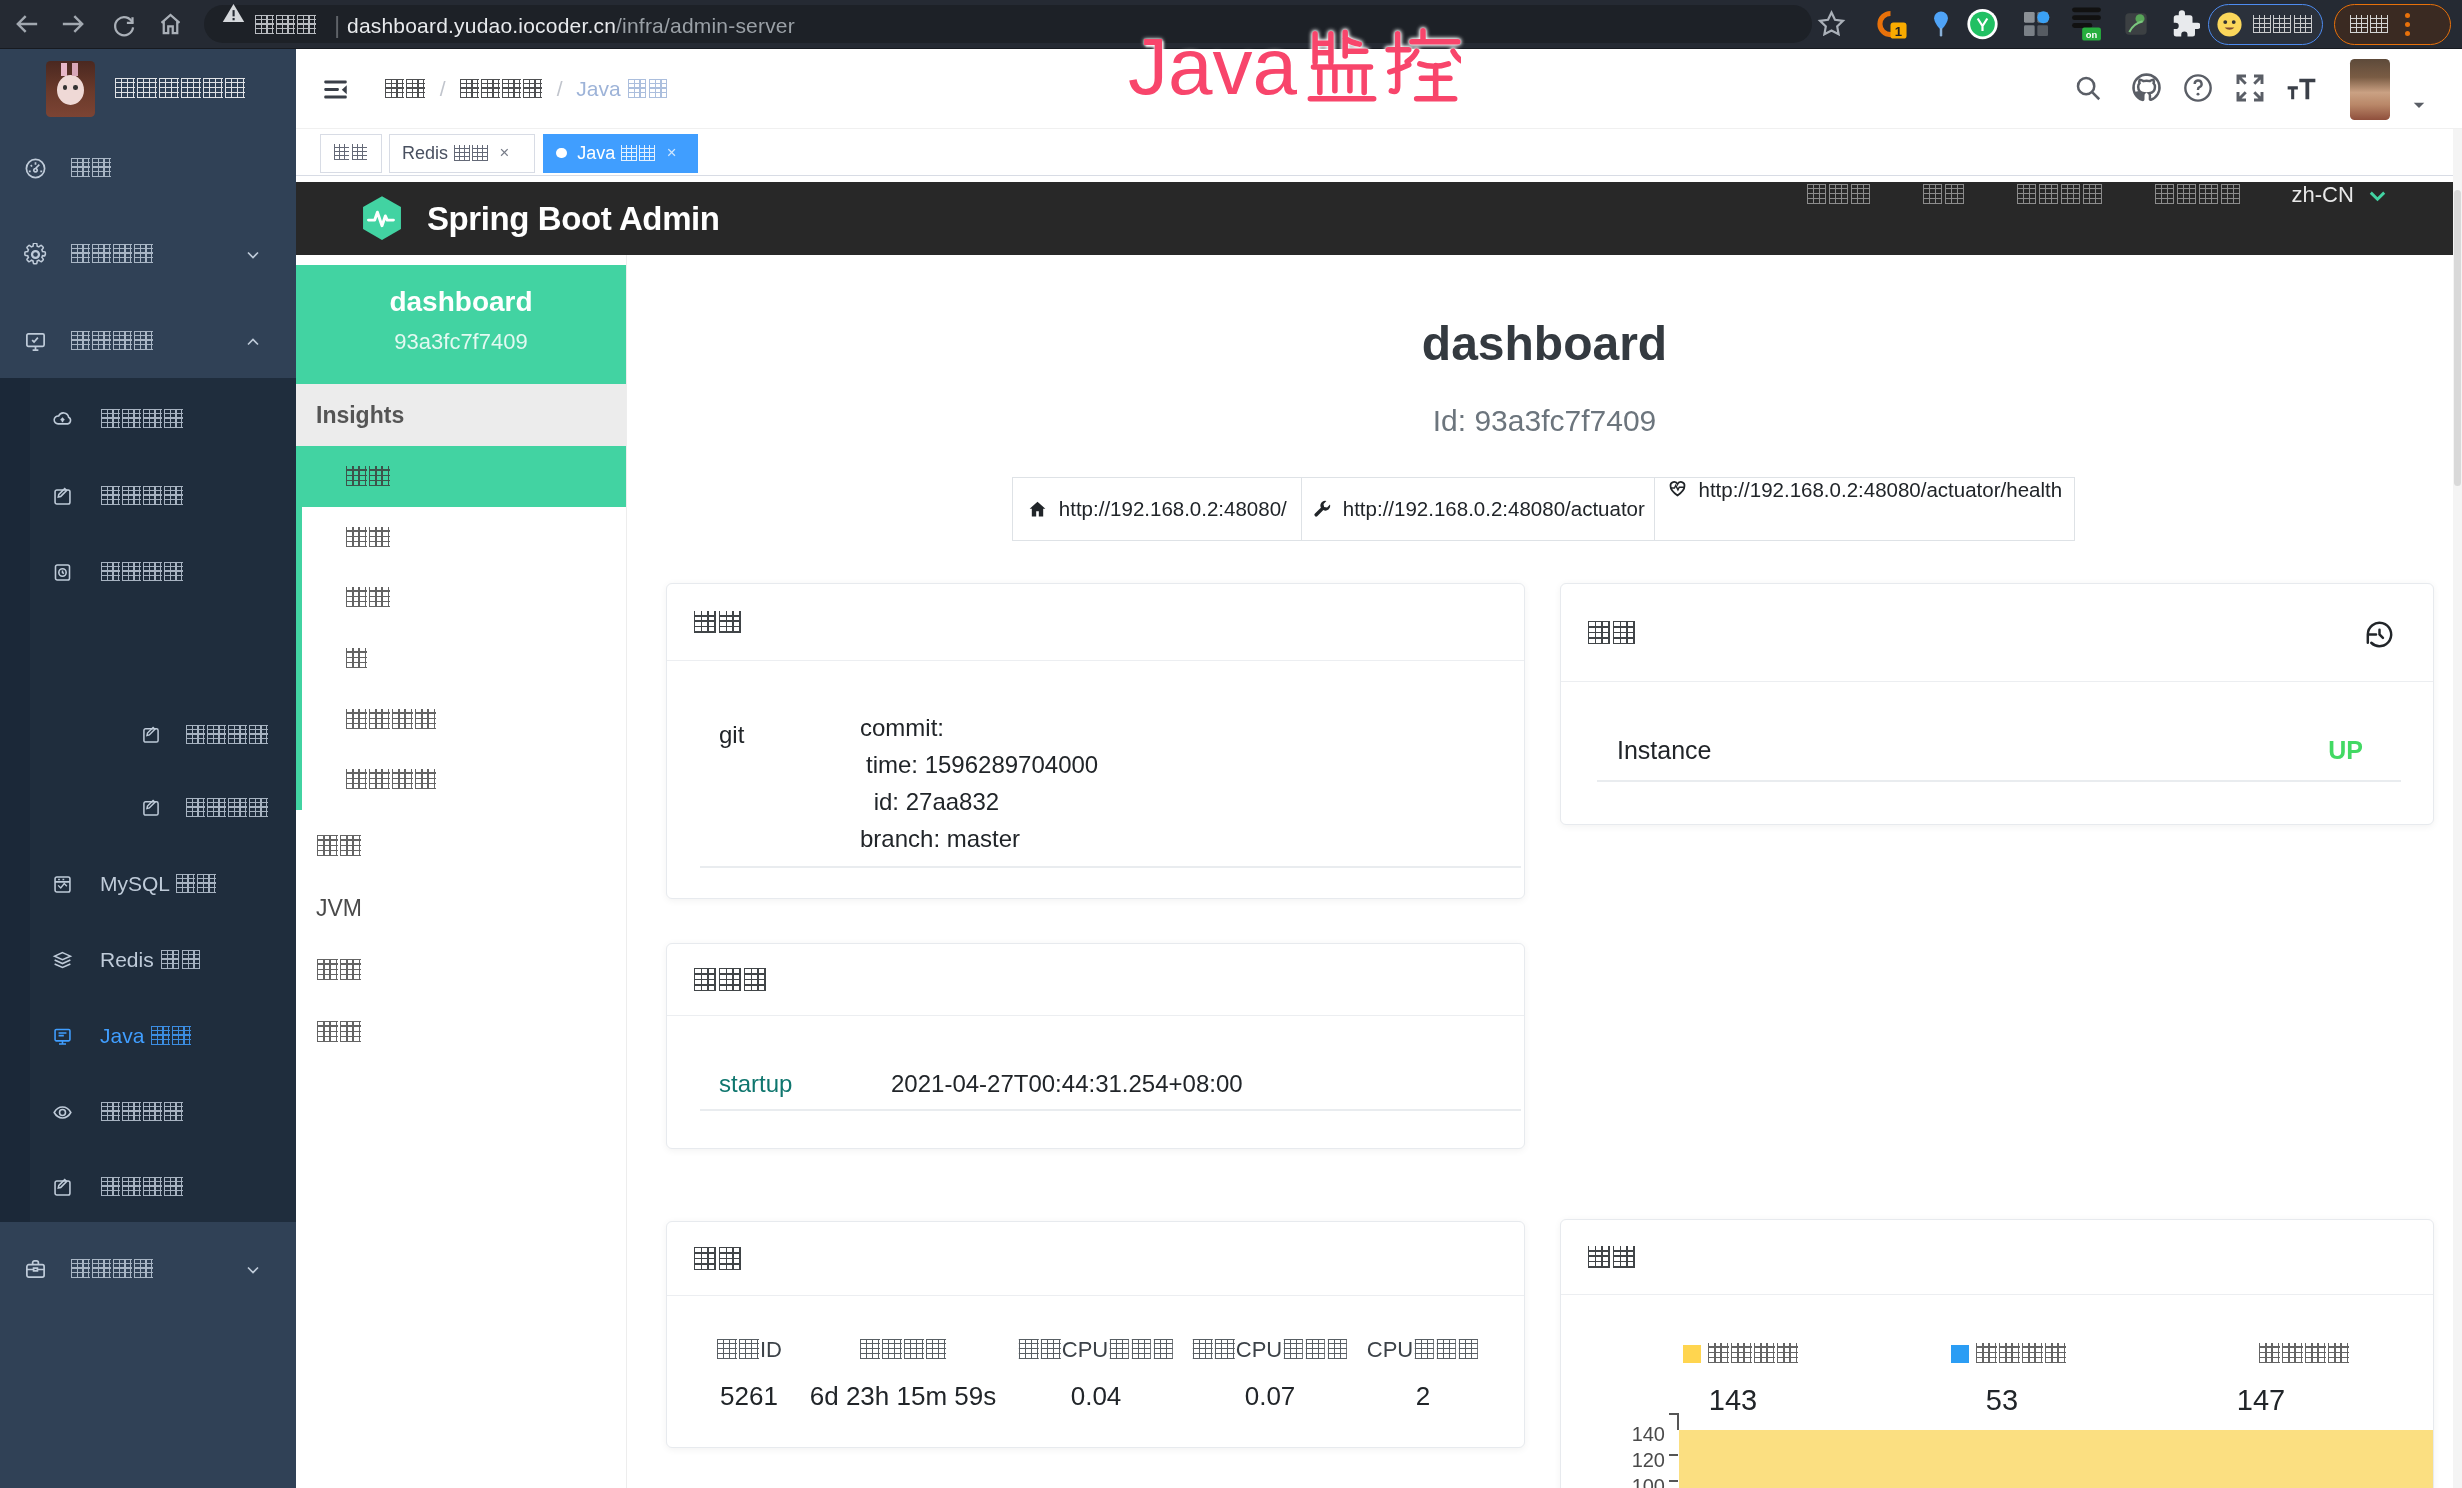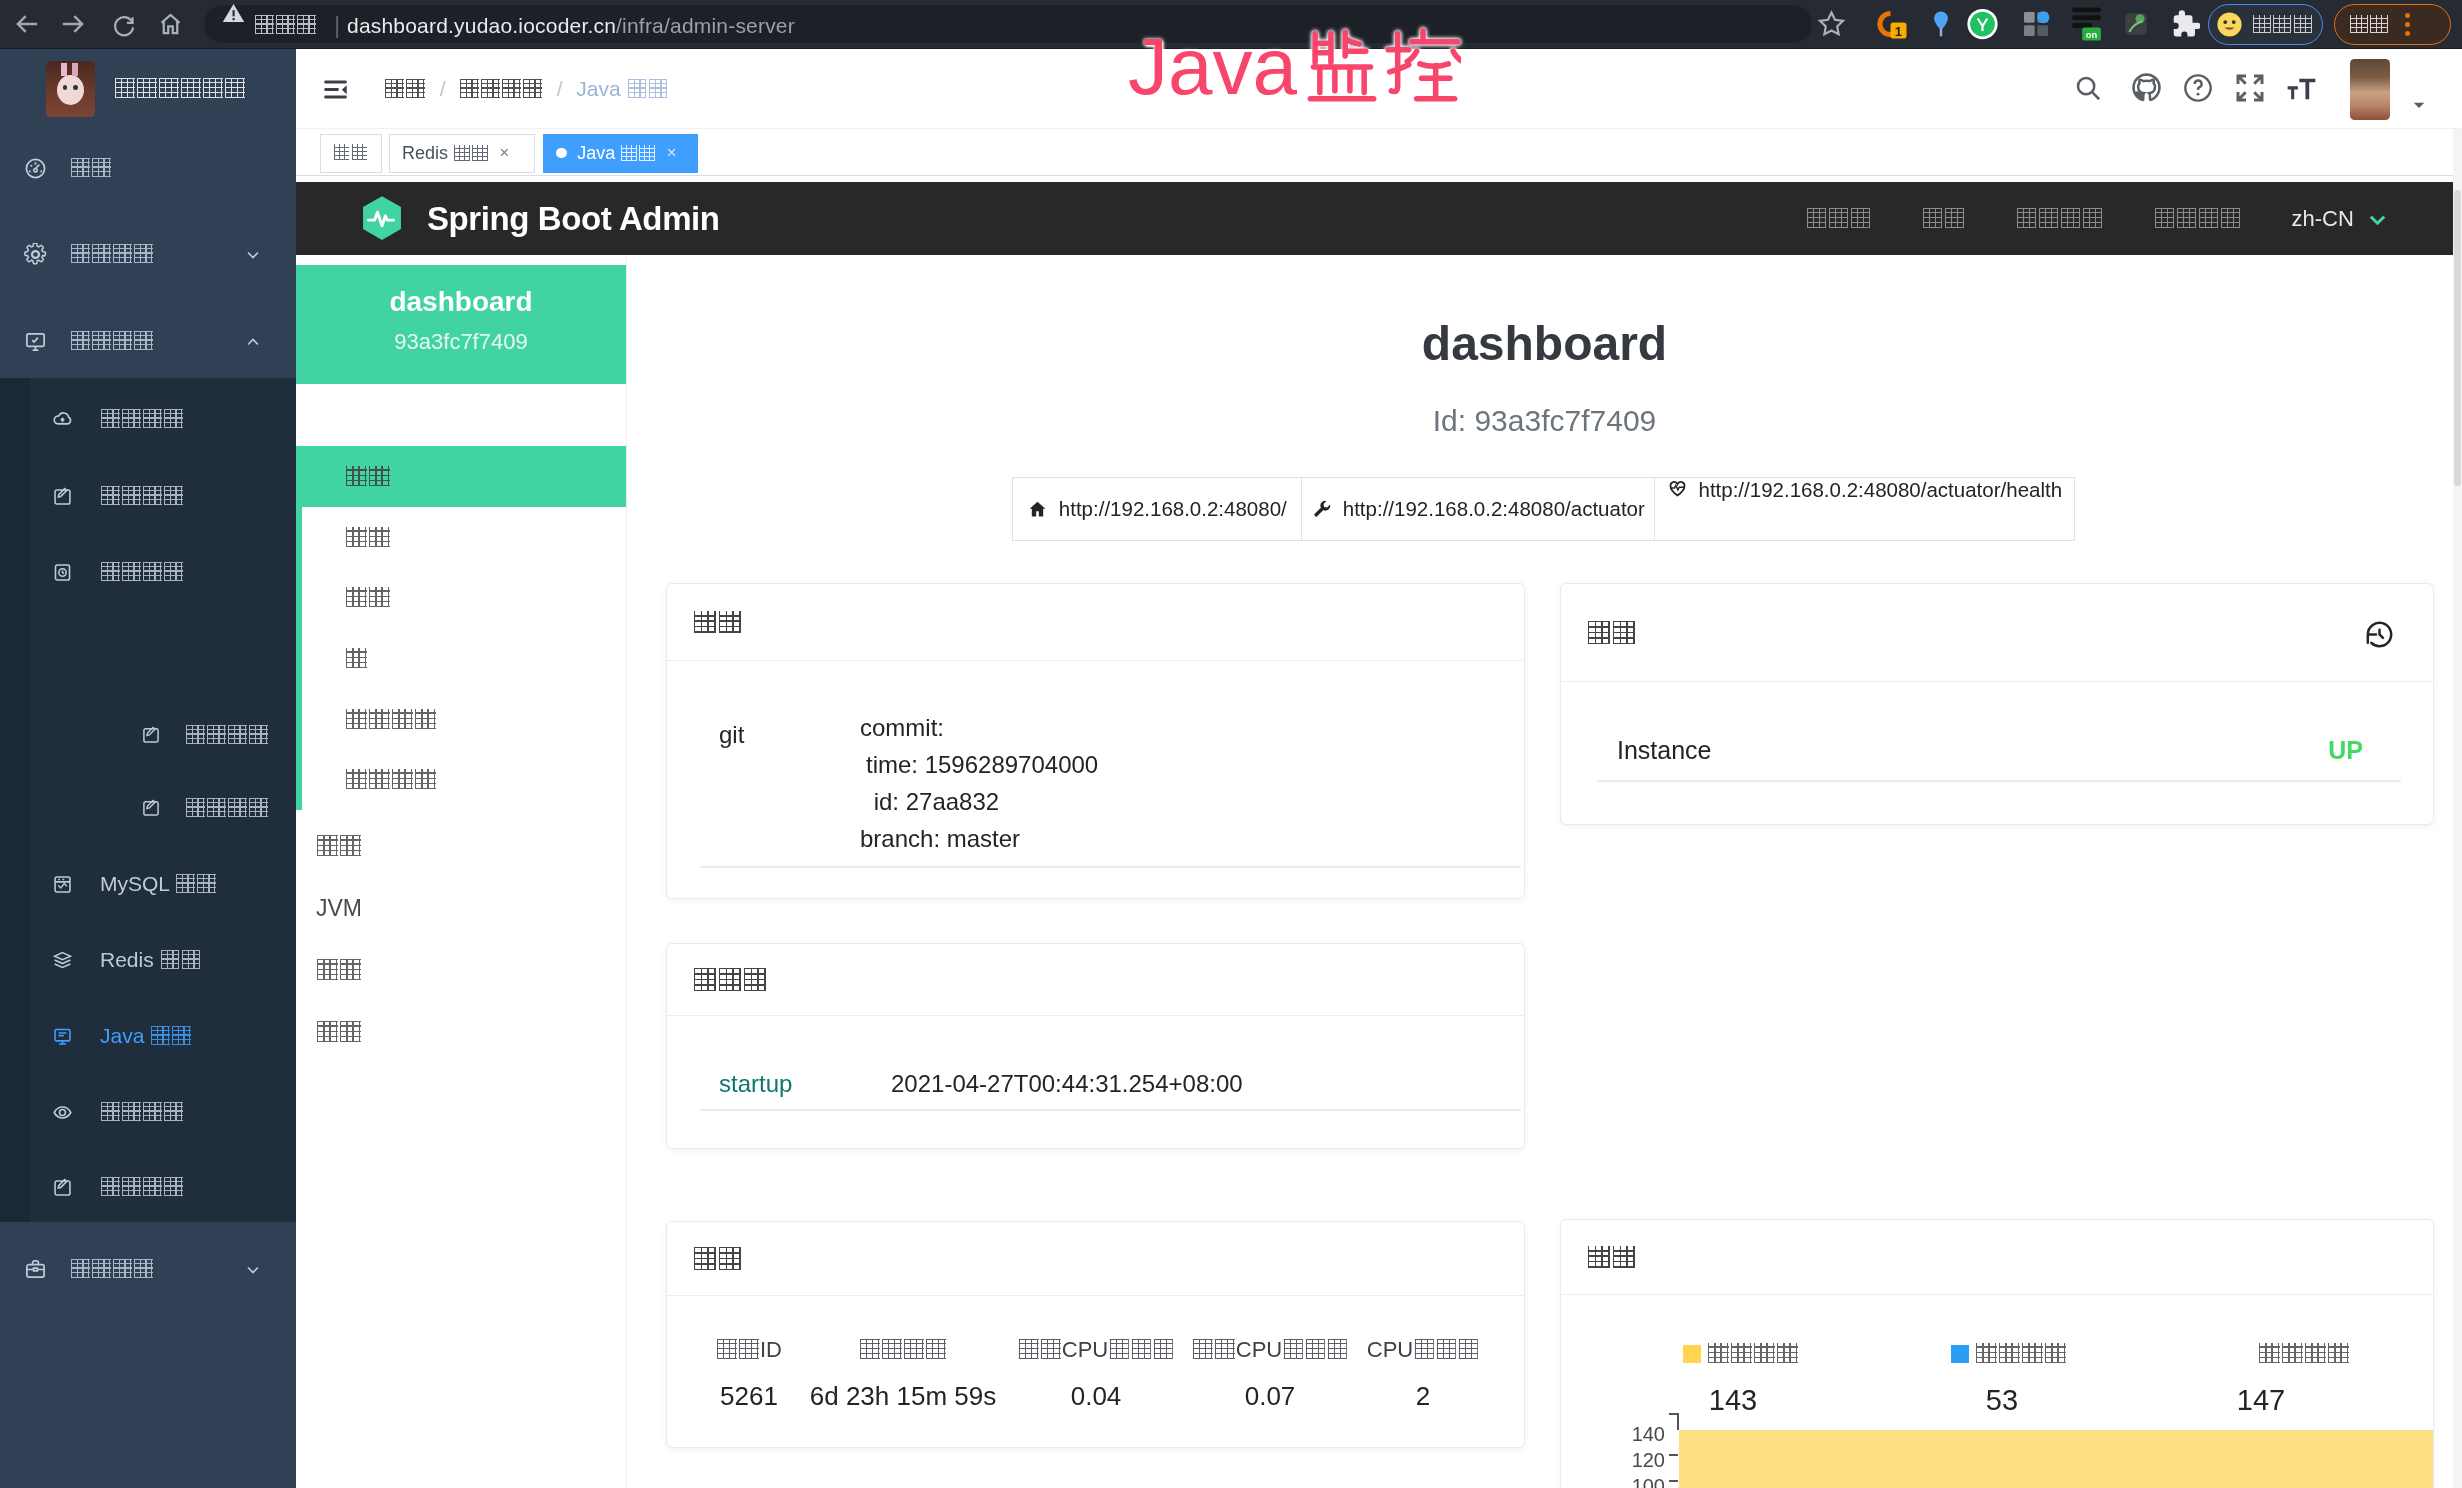--- a/index.html
+++ b/index.html
@@ -44,21 +44,21 @@
 #tags{left:296px;top:129px;width:2167px;height:47px;background:#fff;border-bottom:1.5px solid #d8dce5}
 .tag{position:absolute;top:4.6px;height:39px;border:0.8px solid #d8dce5;background:#fff;color:#495060;
 font-size:18px;display:flex;align-items:center;padding:0 12px;white-space:nowrap}
 .tag.on{background:#409eff;border-color:#409eff;color:#fff}
 .tag .dot{width:10.6px;height:10.6px;border-radius:50%;background:#fff;margin-right:10.6px}
 .tag .x{margin-left:10.6px;font-size:16.7px;opacity:.75}
 
 #sbahead{left:296px;top:182px;width:2161px;height:73px;background:#282828;color:#fff}
 #sbahead .brand{position:absolute;left:131px;top:0;height:73px;display:flex;align-items:center;
 font-size:33px;font-weight:700;letter-spacing:-0.4px}
-#sbahead .links{position:absolute;right:68px;top:0;height:73px;display:flex;align-items:center;gap:50px;
+#sbahead .links{position:absolute;right:68px;top:0;height:73px;display:flex;align-items:flex-start;gap:50px;
 font-size:22px;color:#9e9e9e}
 #sbaside{left:296px;top:255px;width:331px;height:1234px;background:#fff;border-right:1.5px solid #ededed}
 .sbitem{position:absolute;left:0;width:330px;font-size:23px;color:#4a4a4a;display:flex;align-items:center}
 #sbamain{left:627px;top:255px;width:1835px;height:1234px;background:#fff}
 .card{position:absolute;background:#fff;border:0.8px solid #e7eaee;border-radius:6px;
 box-shadow:0 1.5px 7.6px rgba(0,0,0,.05)}
 .chead{position:absolute;left:0;top:0;width:100%;border-bottom:1.5px solid #eceef1;
 font-size:25px;color:#212529;font-weight:600;display:flex;align-items:center;padding-left:25px}
 .rowline{position:absolute;height:1.5px;background:#e9ecef}
 
@@ -369,20 +369,23 @@
     <span style="color:#e8e8e8">zh-CN&nbsp;&nbsp;<svg width="23" height="23" viewBox="0 0 24 24" fill="none" stroke="#42d3a2" stroke-width="3" style="vertical-align:-5.3px">
             <path d="M5 9l7 7 7-7"></path>
           </svg></span>
   </div>
 </div>
 
 <div id="sbaside" class="abs">
   <div class="abs" style="left:0;top:10px;width:330px;height:119px;background:#42d3a2;color:#fff;text-align:center">
     <div style="margin-top:21px;font-size:28px;font-weight:700">dashboard</div>
     <div style="margin-top:10.6px;font-size:22px;color:rgba(255,255,255,.85)">93a3fc7f7409</div>
+  </div>
+  <div class="abs" style="left:0;top:129px;width:330px;height:62px;background:#ececec;display:flex;align-items:center">
+    <span style="margin-left:20px;font-size:23px;font-weight:700;color:#555">Insights</span>
   </div>
   <div class="abs" style="left:0;top:191px;width:6px;height:364px;background:#42d3a2"></div>
   <div class="sbitem" style="top:191px;height:61px;background:#42d3a2;color:#3d3d3d">
         <span style="margin-left:49px"><i class="z"></i><i class="z"></i></span>
       </div>
   <div class="sbitem" style="top:252px;height:61px">
         <span style="margin-left:49px"><i class="z"></i><i class="z"></i></span>
       </div>
   <div class="sbitem" style="top:312px;height:61px">
         <span style="margin-left:49px"><i class="z"></i><i class="z"></i></span>

